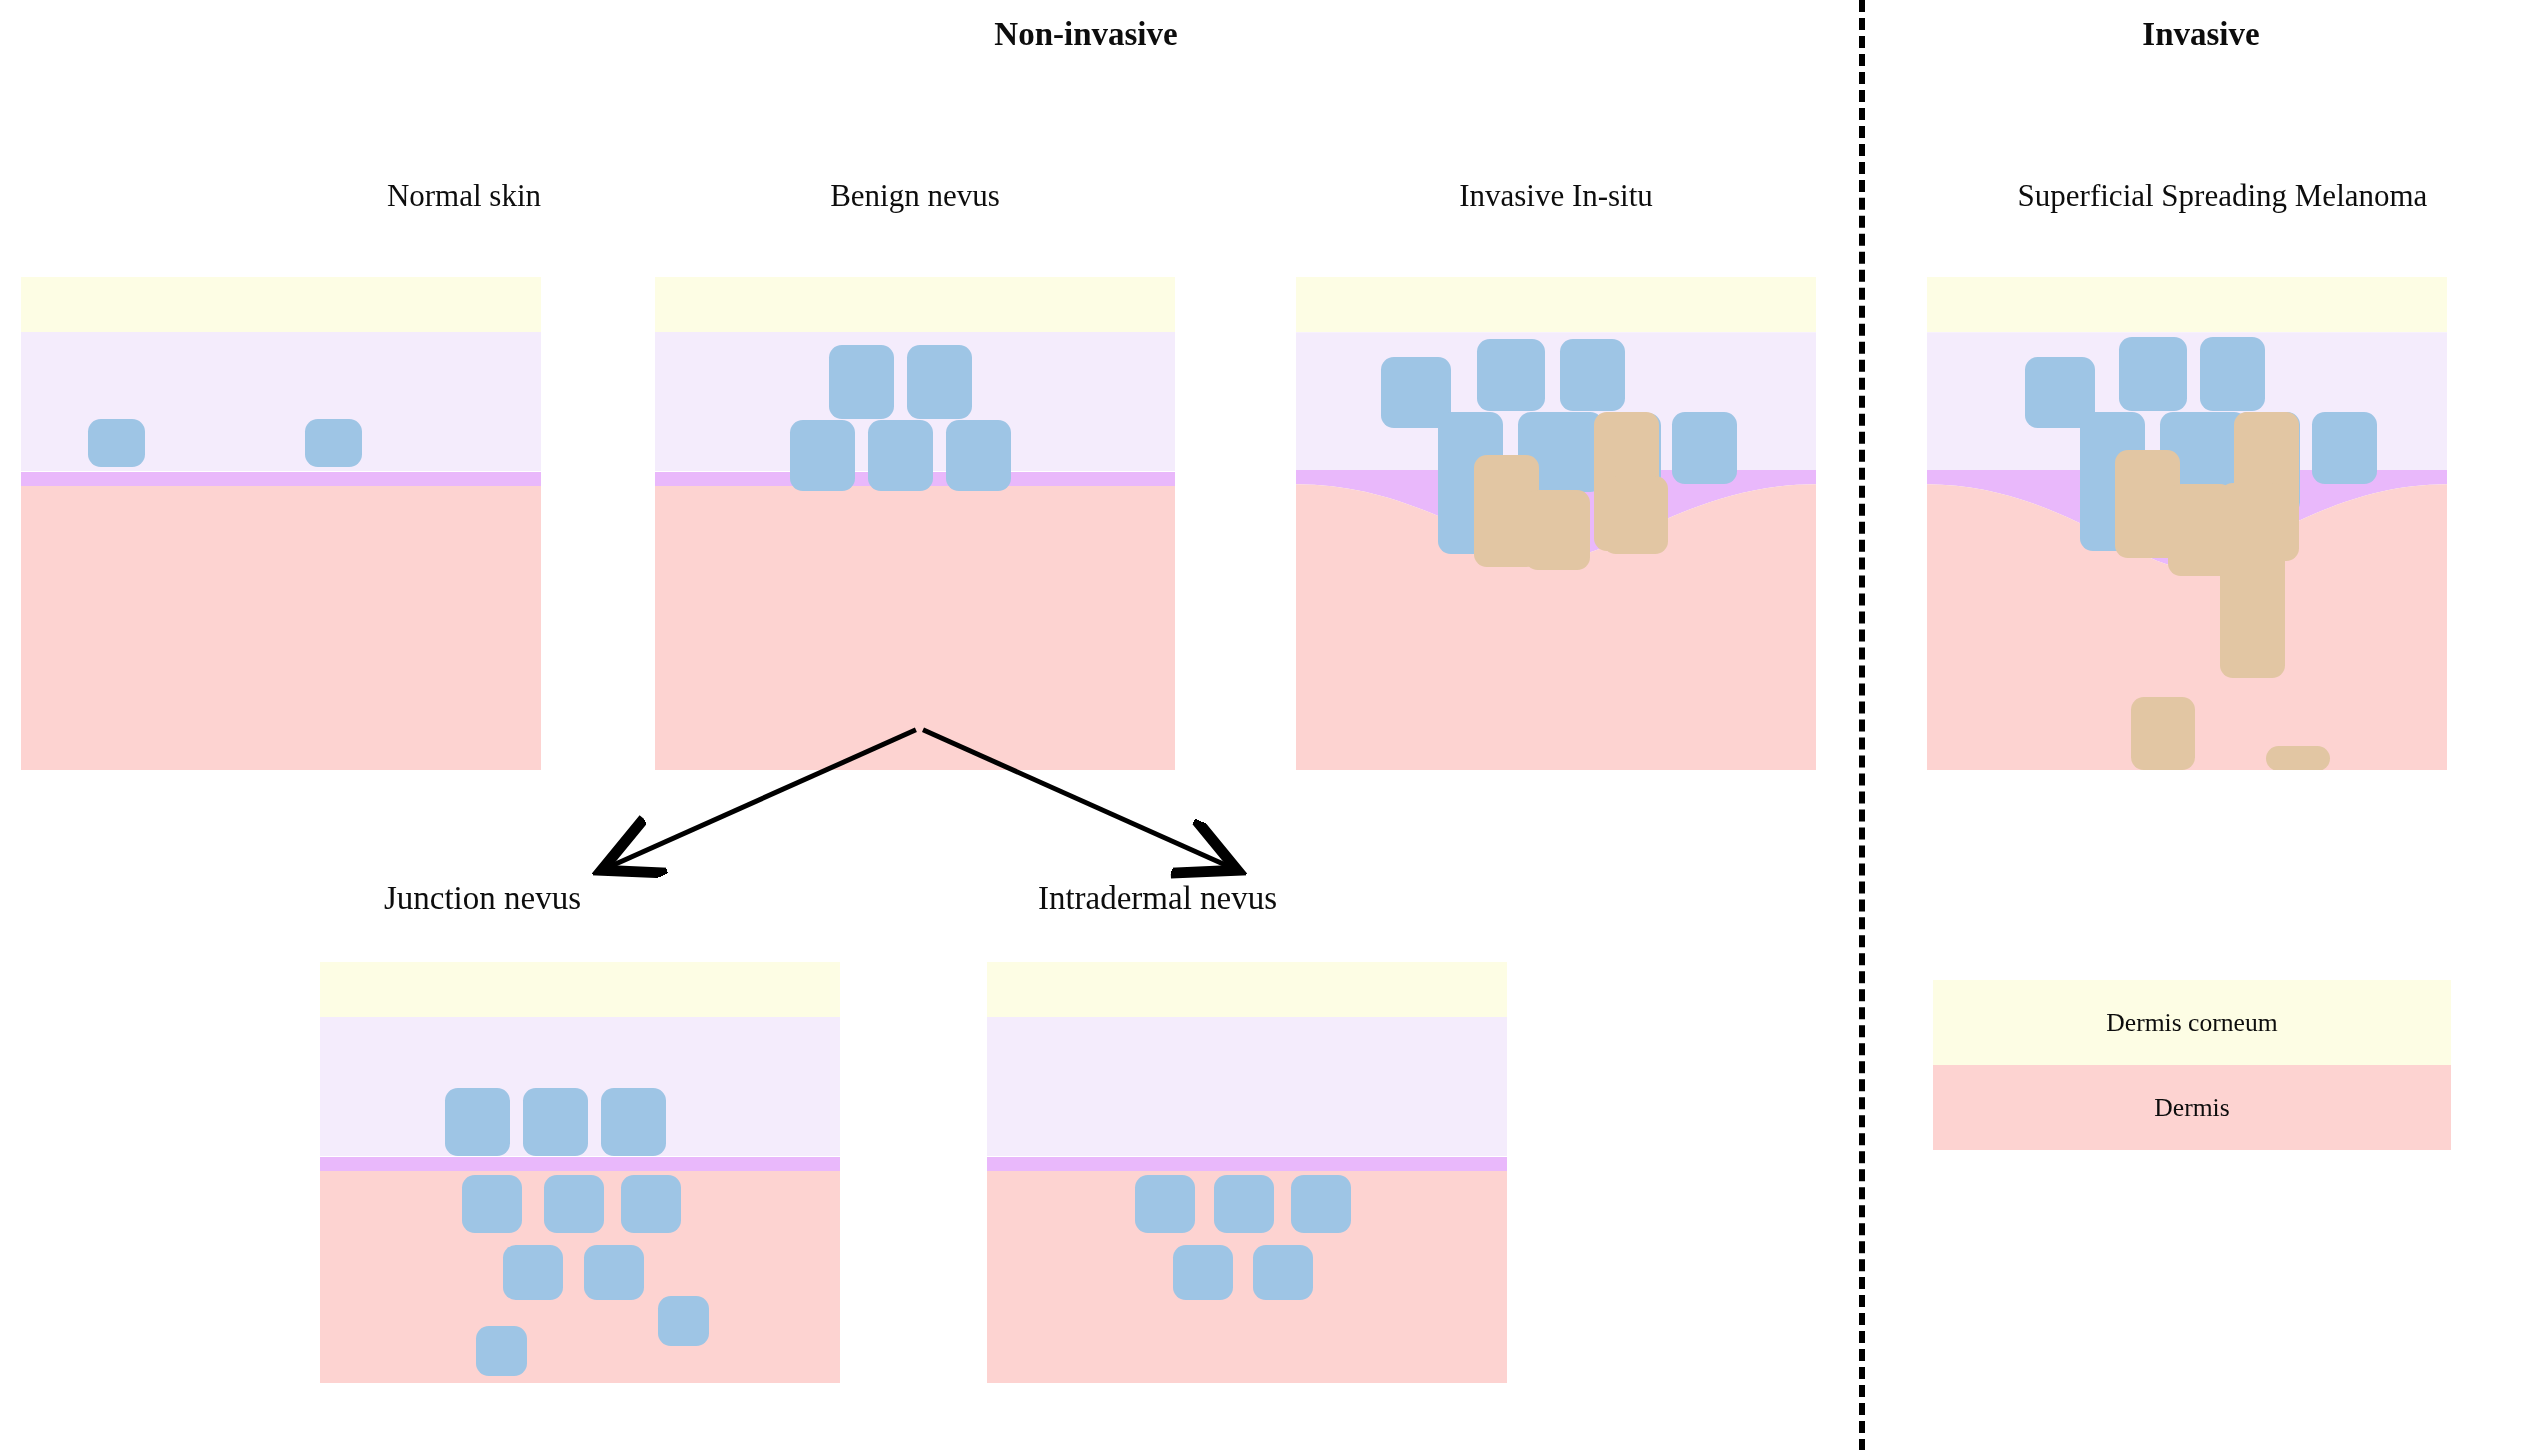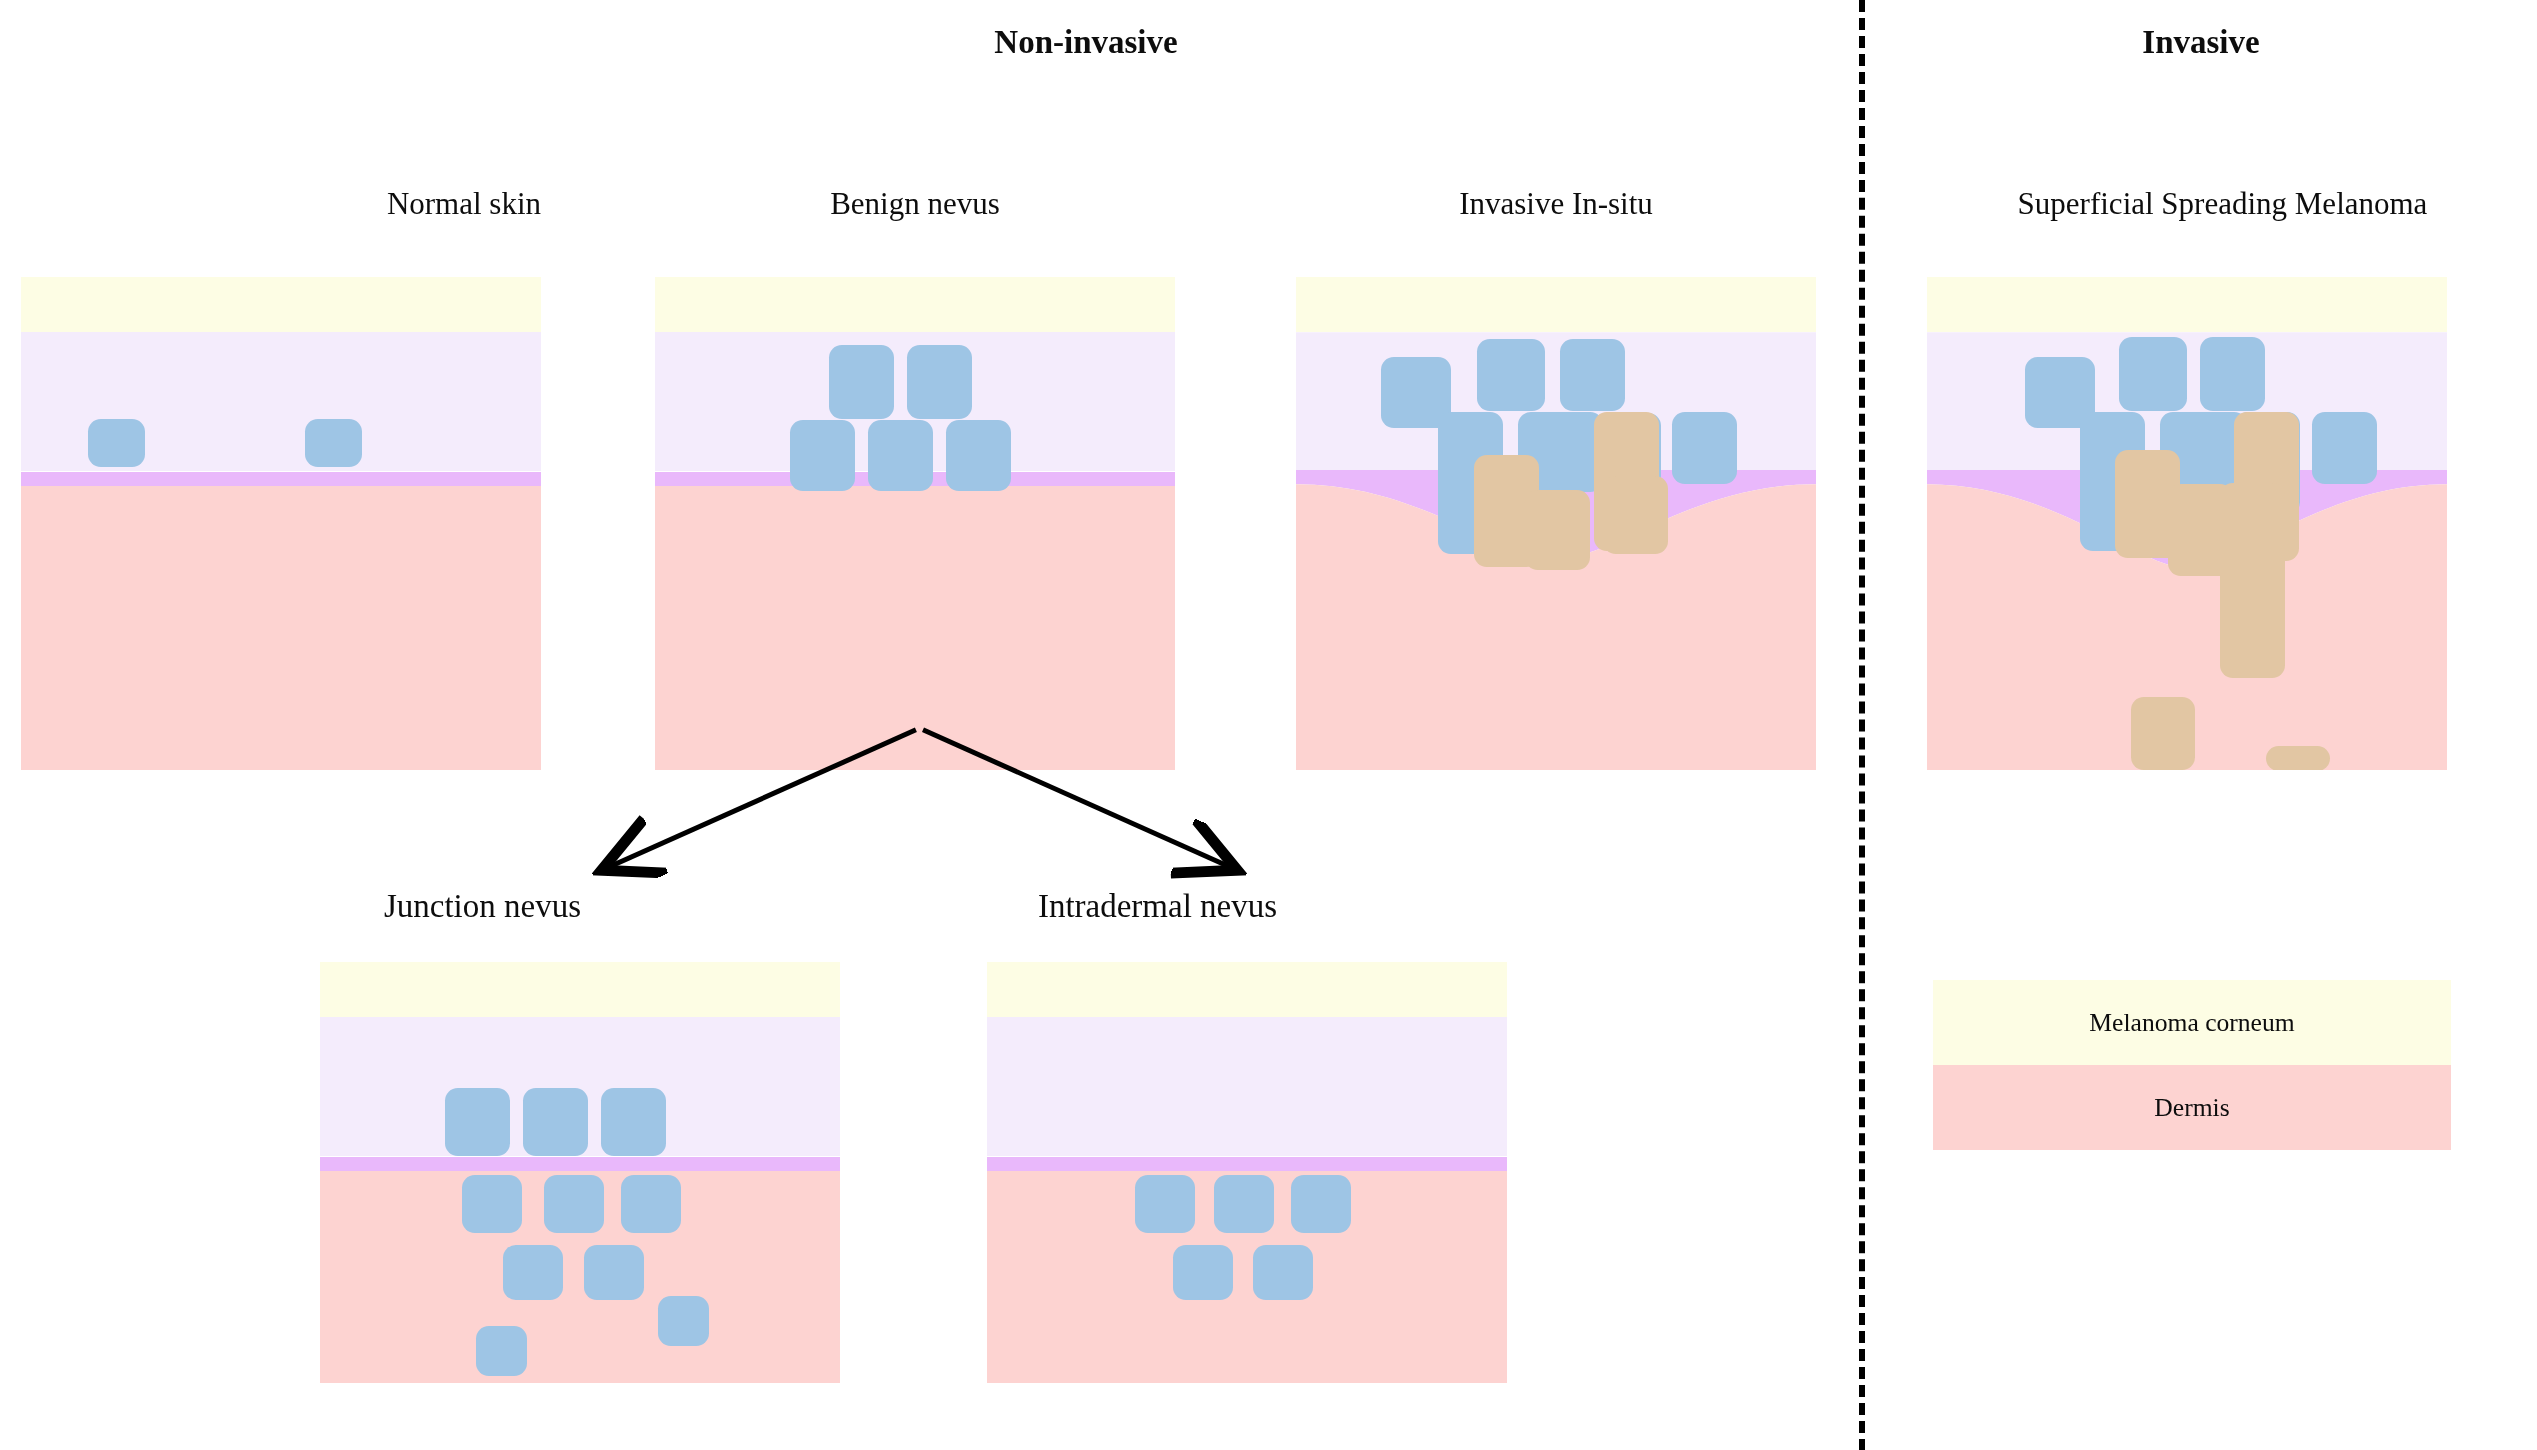--- a/index.html
+++ b/index.html
@@ -1,21 +1,21 @@
 <!DOCTYPE html>
 <html style="font-size:11.4px"><head>
 <meta charset="utf-8">
 <style>
   html,body{margin:0;padding:0;background:#ffffff;}
   body{
     width:2538px;height:1451px;position:relative;overflow:hidden;
     font-family:"Liberation Serif","DejaVu Serif",serif;
     color:#0d0d0d;
   }
-  .abs{position:absolute;margin-top:8px;}
+  .abs{position:absolute;}
 
   
   .group-header{
     font-weight:bold;font-size:33px;text-align:center;white-space:nowrap;
   }
   .panel-title{
     font-size:31px;text-align:center;white-space:nowrap;
   }
   .branch-label{
     font-size:33px;text-align:center;white-space:nowrap;
@@ -174,19 +174,19 @@
 
   <div class="cell blue" style="left:148px;top:213px;width:60px;height:58px;"></div>
   <div class="cell blue" style="left:227px;top:213px;width:60px;height:58px;"></div>
   <div class="cell blue" style="left:304px;top:213px;width:60px;height:58px;"></div>
   <div class="cell blue" style="left:186px;top:283px;width:60px;height:55px;"></div>
   <div class="cell blue" style="left:266px;top:283px;width:60px;height:55px;"></div>
 </div>
 
 <div class="legend" style="left:1933px;top:980px;width:518px;height:341px;">
   <div class="legend-row" style="height:85px;background:#FDFDE4;">
-    <span>Melanoma corneum</span>
+    <span>Dermis corneum</span>
   </div>
   <div class="legend-row" style="height:85px;background:#FDD3D1;">
     <span>Dermis</span>
   </div>
 </div>
 
 
 </body></html>

